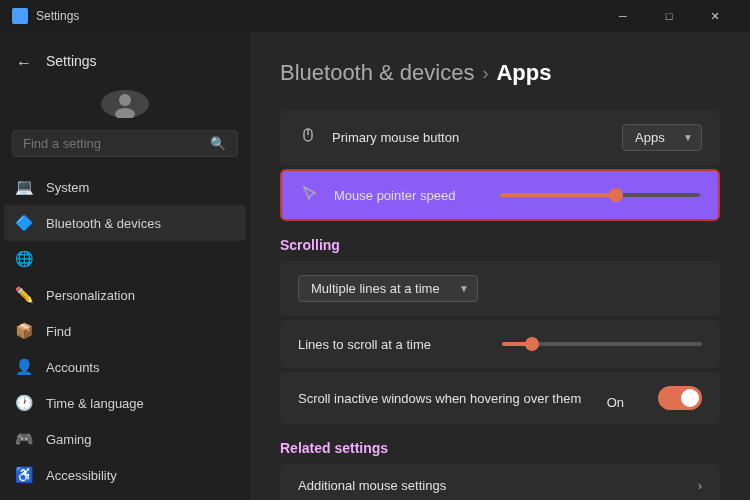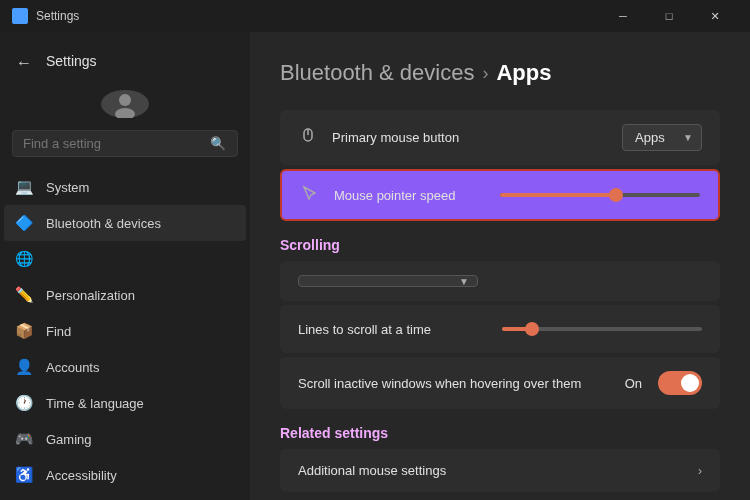--- a/index.html
+++ b/index.html
@@ -313,22 +313,22 @@
       transition: 0.2s;
     }
     .toggle-label {
       font-size: 13px;
       color: #e0e0e0;
       margin-right: 8px;
     }
 
     .toggle-wrapper {
       display: flex;
-      align-items: center;
-      gap: 8px;
+      align-items: flex-end;
+      gap: 26px;
     }
   </style>
 </head>
 <body>
 
 <div class="titlebar">
   <div class="titlebar-left">
     <div class="titlebar-icon"></div>
     <span class="titlebar-title">Settings</span>
   </div>
@@ -444,20 +444,21 @@
           <div class="slider-thumb" style="left:calc(58% - 7px)"></div>
         </div>
       </div>
     </div>
 
     <div class="section-title">Scrolling</div>
 
     <div class="setting-row" style="margin-bottom:4px;">
       <div class="dropdown-wrapper">
         <div class="dropdown" style="min-width:180px;">
+          <span>Multiple lines at a time</span>
           <span class="dropdown-chevron">▼</span>
         </div>
       </div>
     </div>
 
     <div class="setting-row" style="margin-bottom:4px;">
       <div class="setting-row-left">
         <span class="setting-row-label">Lines to scroll at a time</span>
       </div>
       <div class="slider-container">

